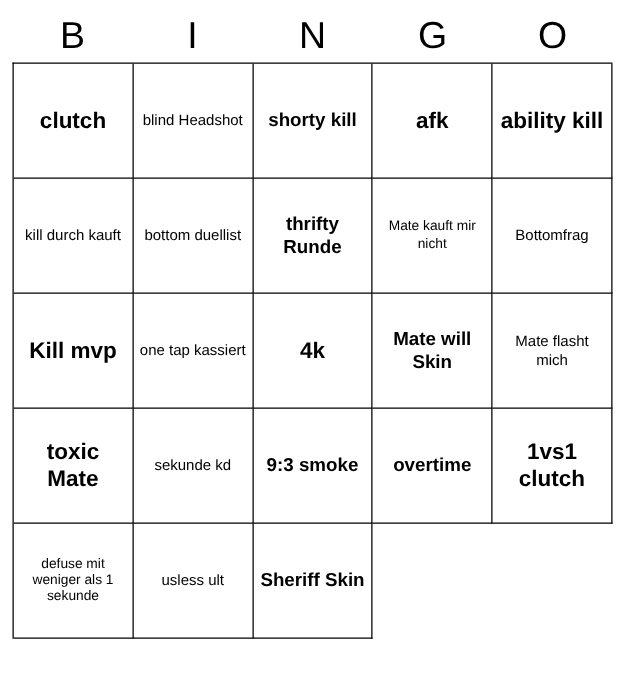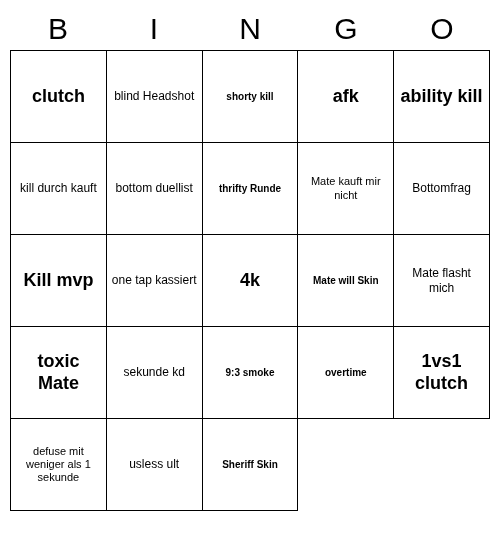--- a/index.html
+++ b/index.html
@@ -46,21 +46,21 @@
     }
     .bingo-cell span {
       display: block;
       line-height: 1.2;
     }
     .cell-large {
       font-size: 18px;
       font-weight: bold;
     }
     .cell-medium {
-      font-size: 10px;
+      font-size: 15px;
       font-weight: bold;
     }
     .cell-small {
       font-size: 12px;
     }
     .cell-xsmall {
       font-size: 11px;
     }
   </style>
 </head>

